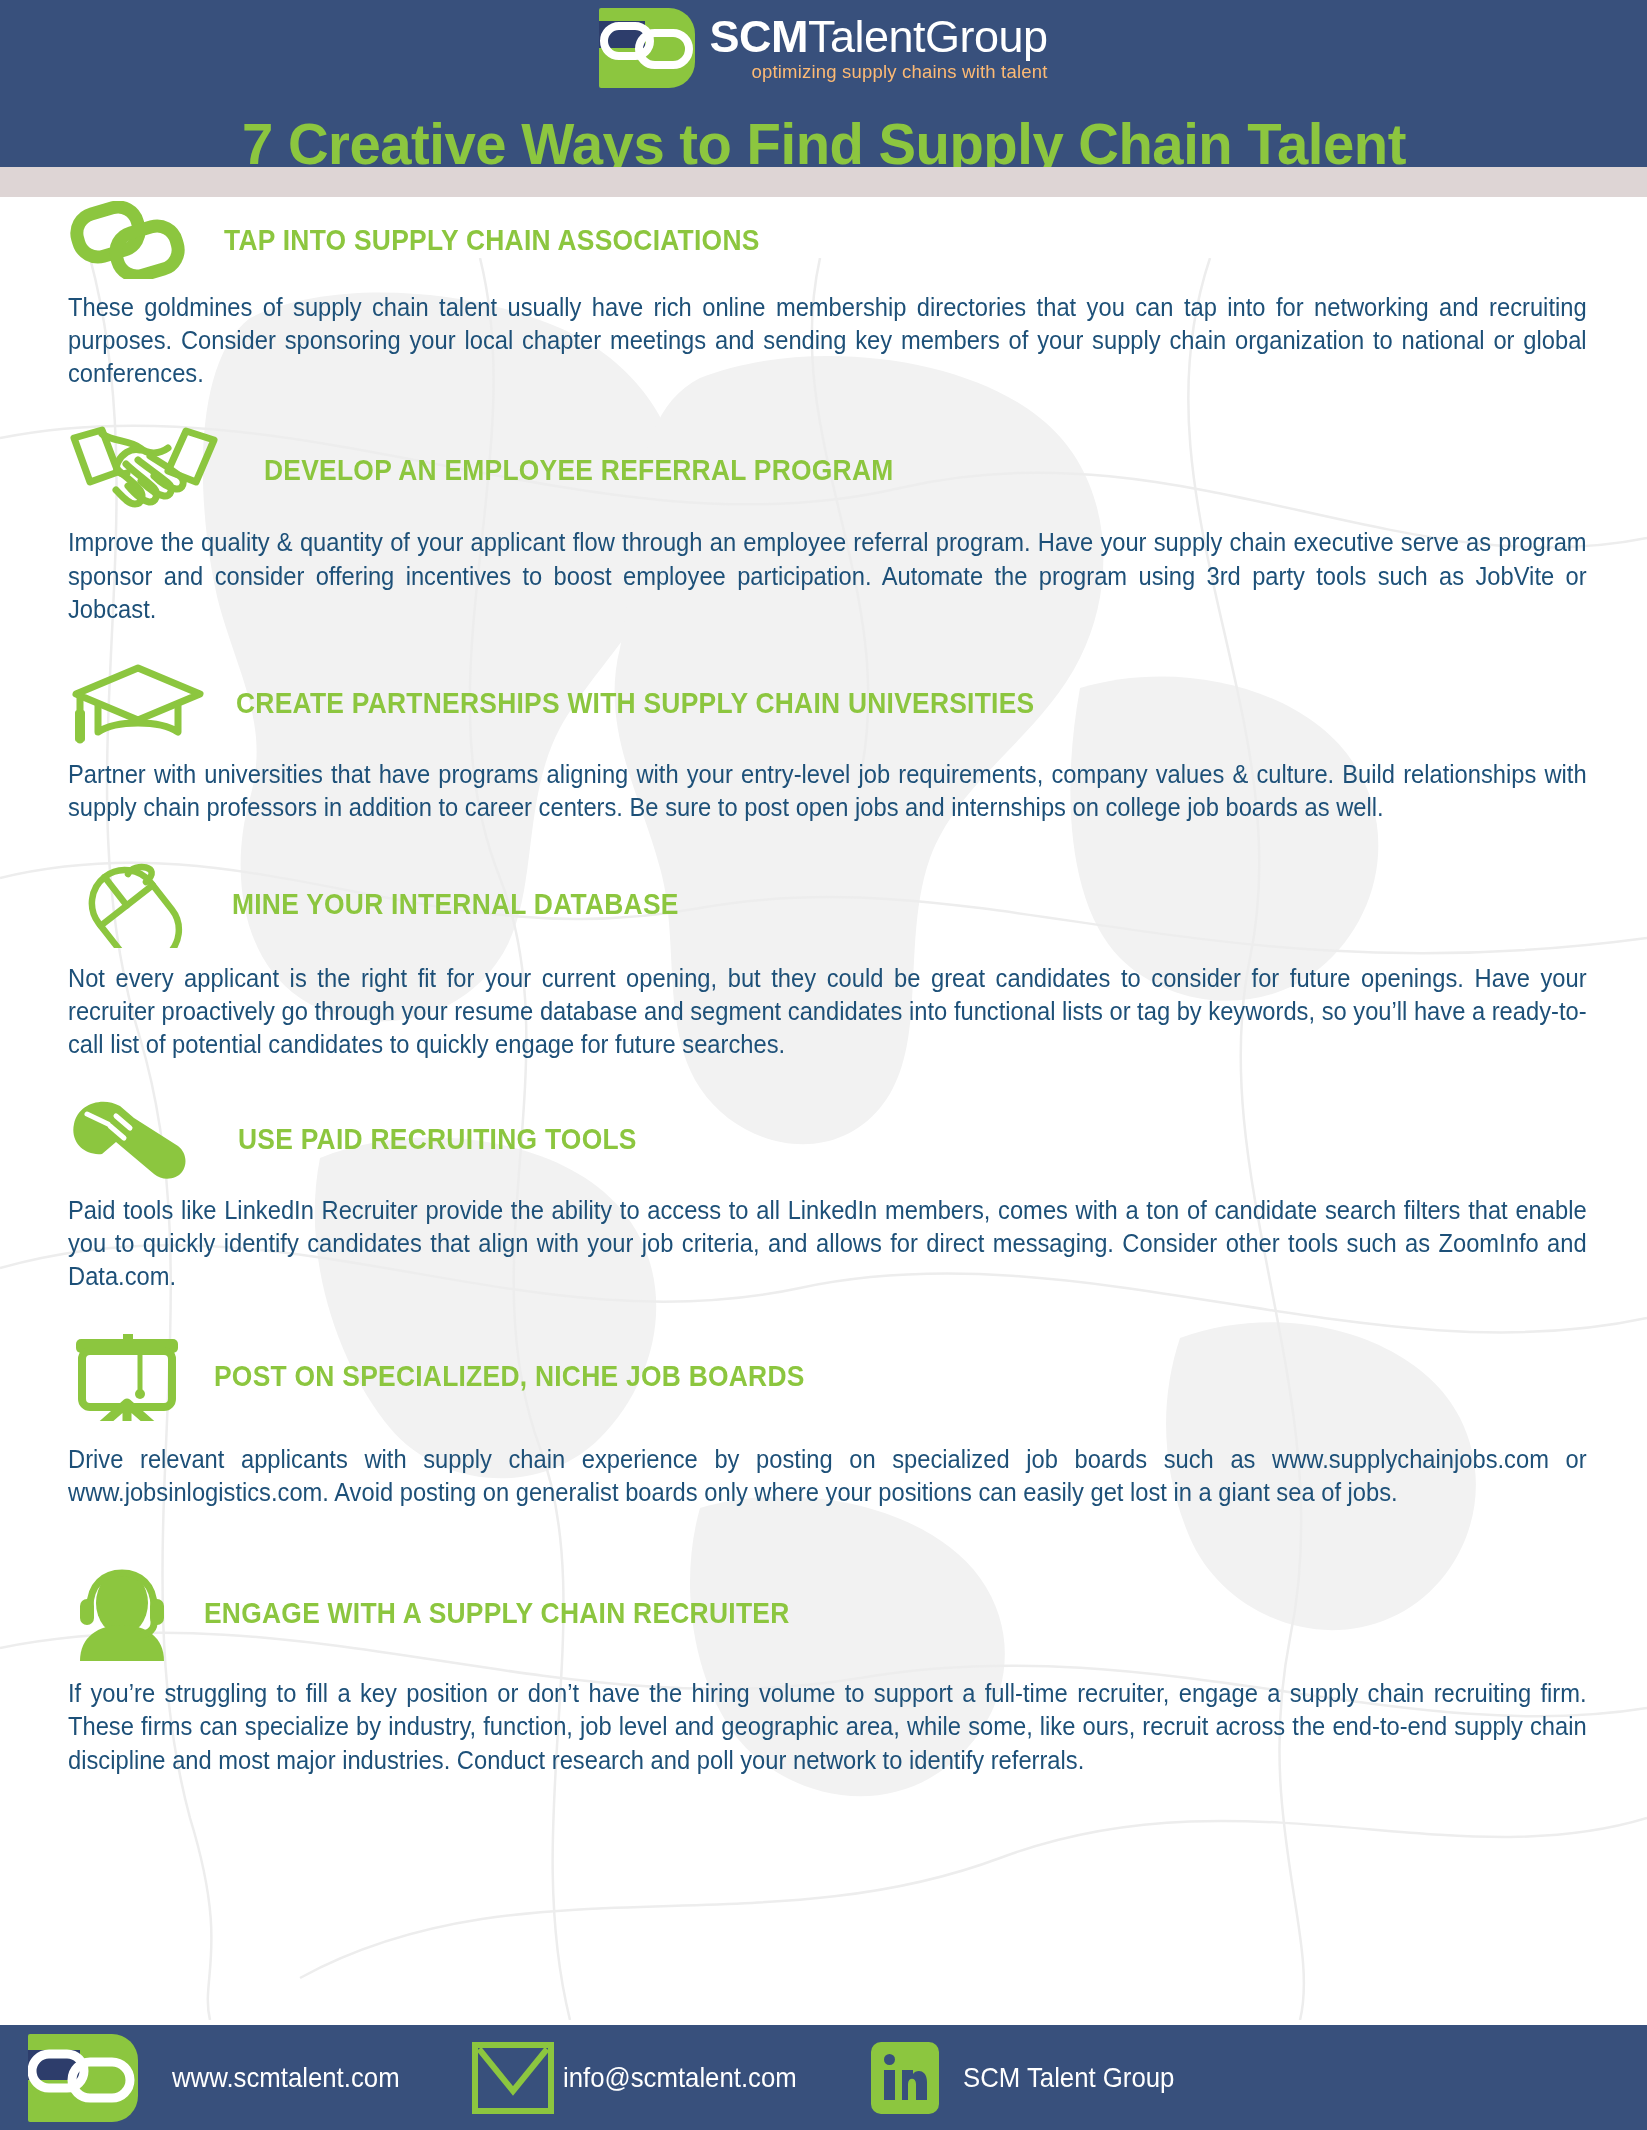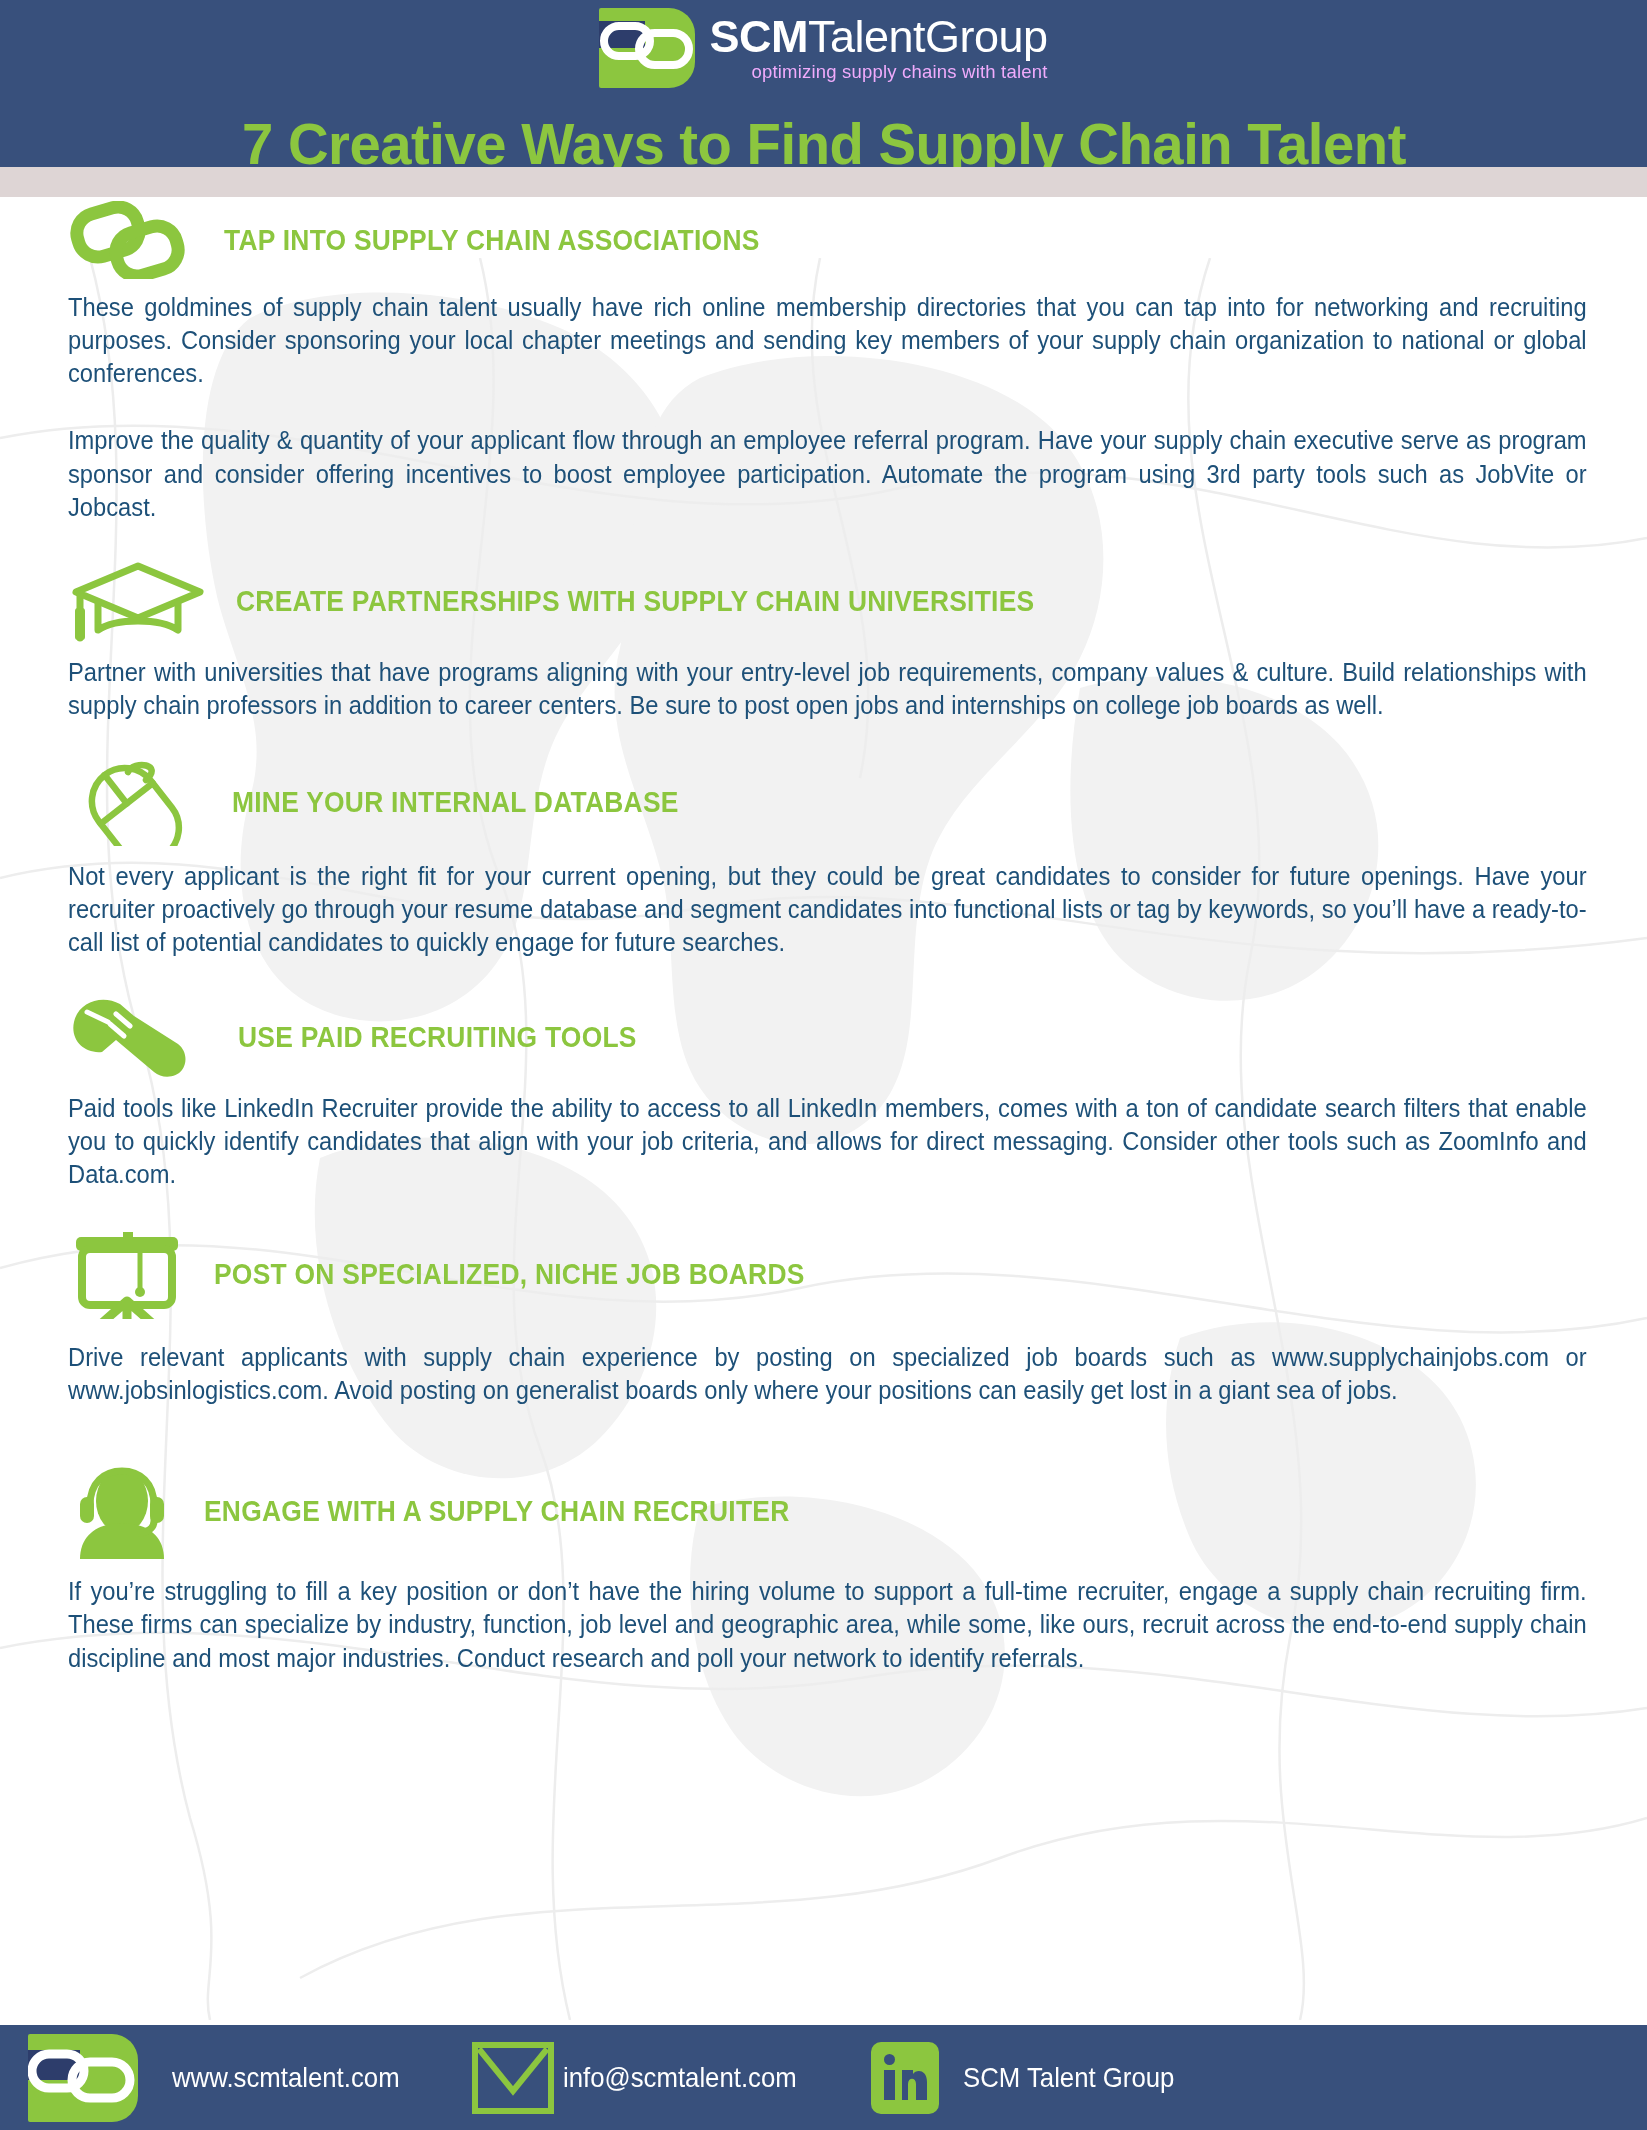--- a/index.html
+++ b/index.html
@@ -34,21 +34,21 @@
   }
   .logo-mark .navywedge{
     position:absolute;left:0;top:13px;width:46px;height:27px;background:#2d3d6b;
   }
   .logo-mark svg{position:absolute;left:0;top:0;}
   .logo-type{margin-left:14px;line-height:1;}
   .logo-type .l1{font-size:45px;letter-spacing:-0.5px;color:#fff;white-space:nowrap;}
   .logo-type .l1 b{font-weight:700;}
   .logo-type .l1 span.thin{font-weight:300;}
   .logo-type .l2{
-    font-size:18.5px;color:#f0abfc;font-weight:400;margin-top:4px;
+    font-size:18.5px;color:#fdba74;font-weight:400;margin-top:4px;
     letter-spacing:.2px;white-space:nowrap;text-align:right;
   }
   .main-title{
     margin-top:22px;
     font-size:58px;font-weight:700;color:#8cc63f;
     letter-spacing:-0.5px;white-space:nowrap;
     font-family:"Liberation Sans", sans-serif;
     transform:scaleX(.97);
   }
 
@@ -172,20 +172,37 @@
               <rect x="48" y="28" width="62" height="44" rx="20" transform="rotate(-16 79 50)"></rect>
             </g>
           </svg>
         </div>
         <div class="sec-title">TAP INTO SUPPLY CHAIN ASSOCIATIONS</div>
       </div>
       <div class="sec-body" style="margin-top:12px;">These goldmines of supply chain talent usually have rich online membership directories that you can tap into for networking and recruiting purposes. Consider sponsoring your local chapter meetings and sending key members of your supply chain organization to national or global conferences.</div>
     </div>
 
     <div class="section" style="margin-top:34px;">
+      <div class="sec-head">
+        <div class="sec-icon" style="width:178px;">
+          <svg width="150" height="92" viewBox="0 0 150 92">
+            <g fill="none" stroke="#8cc63f" stroke-width="7" stroke-linejoin="round" stroke-linecap="round">
+              <path d="M6 14 L34 6 L50 48 L22 58 Z"></path>
+              <path d="M146 16 L118 7 L100 47 L128 58 Z"></path>
+              <path d="M34 10 C46 18, 62 16, 72 24 C80 31, 92 30, 100 24"></path>
+              <path d="M49 45 C56 52, 66 58, 72 66 C76 72, 74 80, 67 80 C60 80, 54 72, 48 66"></path>
+              <path d="M58 40 C66 48, 78 56, 86 64 C91 70, 88 79, 81 78 C74 77, 66 69, 60 62"></path>
+              <path d="M70 36 C80 44, 92 52, 100 59 C106 64, 103 73, 96 72 C89 71, 80 64, 73 57"></path>
+              <path d="M82 32 C92 38, 104 46, 112 52 C118 57, 115 66, 108 65 C101 64, 92 58, 86 52"></path>
+              <path d="M72 26 C62 24, 54 30, 50 38 C46 45, 52 52, 59 49"></path>
+            </g>
+          </svg>
+        </div>
+        <div class="sec-title">DEVELOP AN EMPLOYEE REFERRAL PROGRAM</div>
+      </div>
       <div class="sec-body" style="margin-top:10px;">Improve the quality &amp; quantity of your applicant flow through an employee referral program. Have your supply chain executive serve as program sponsor and consider offering incentives to boost employee participation. Automate the program using 3rd party tools such as JobVite or Jobcast.</div>
     </div>
 
     <div class="section" style="margin-top:36px;">
       <div class="sec-head">
         <div class="sec-icon" style="width:150px;">
           <svg width="140" height="82" viewBox="0 0 140 82">
             <g fill="none" stroke="#8cc63f" stroke-width="7" stroke-linejoin="round" stroke-linecap="round">
               <path d="M70 6 L132 32 L70 58 L8 32 Z"></path>
               <path d="M30 44 L30 70 C48 58, 92 58, 110 70 L110 44"></path>

